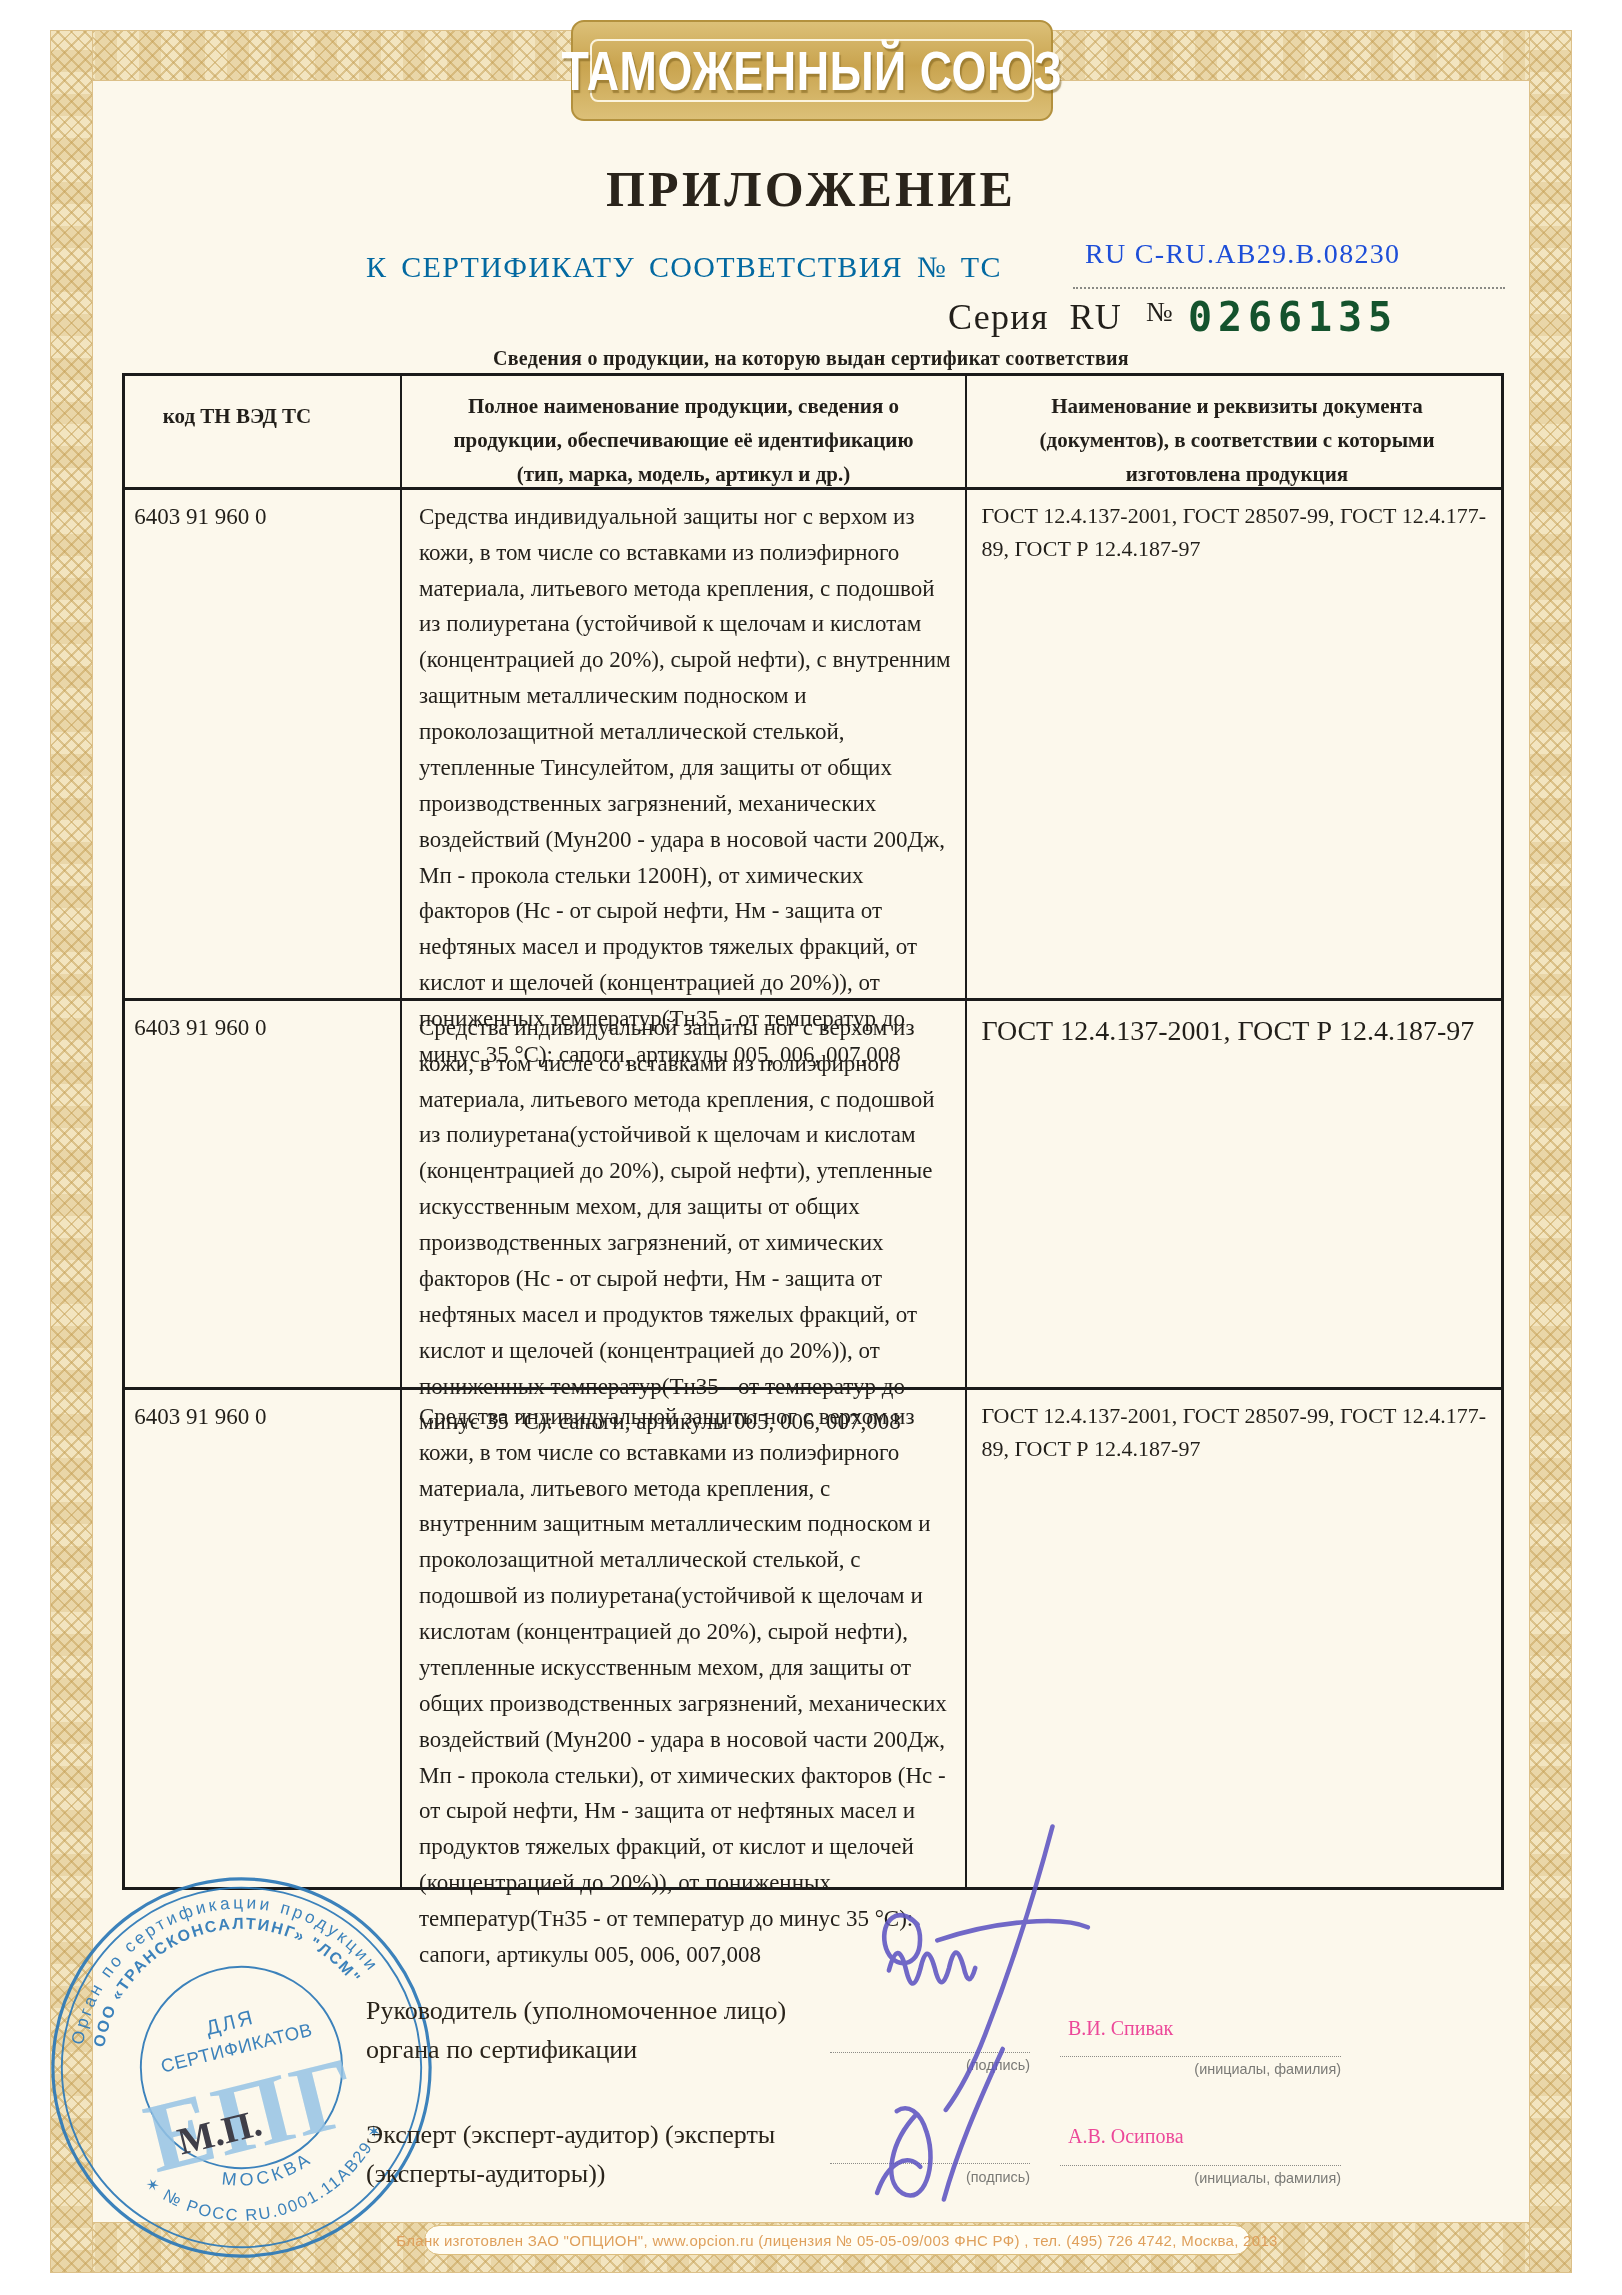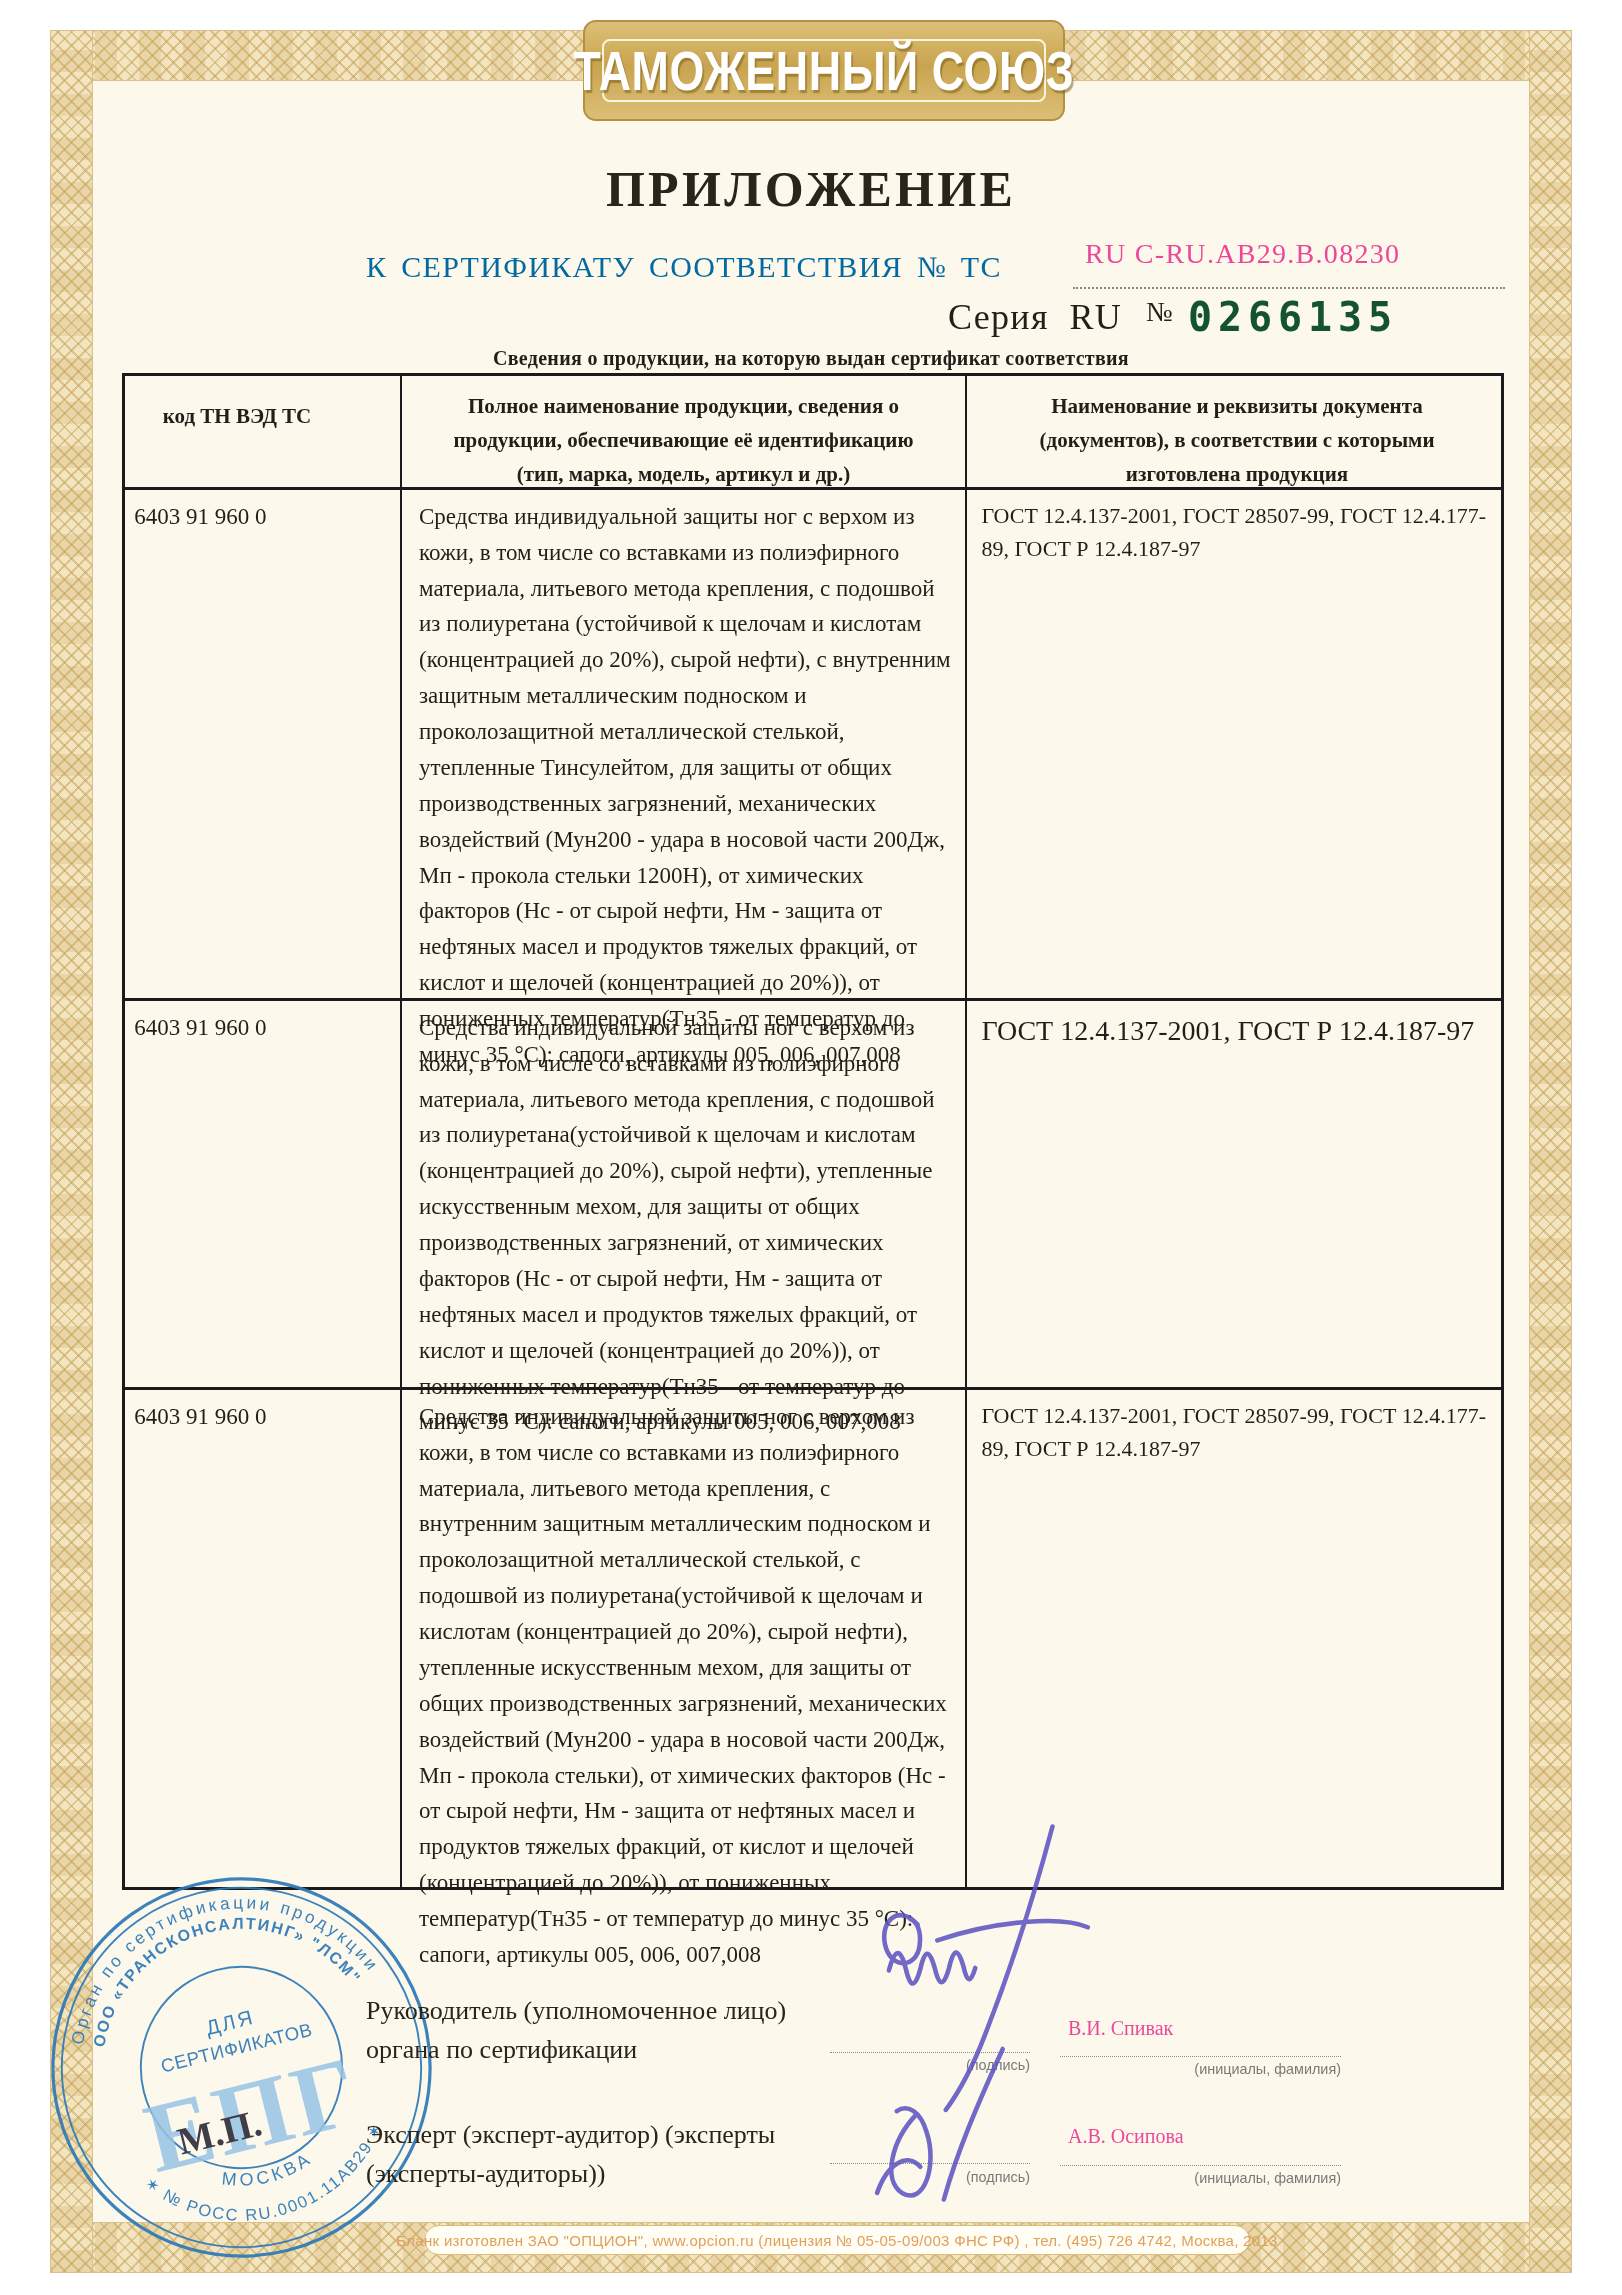--- a/index.html
+++ b/index.html
@@ -20,33 +20,33 @@
       repeating-linear-gradient(0deg, rgba(224,198,142,.45) 0 22px, rgba(244,230,194,.45) 22px 44px); }
   .band-top    { left:50px;  top:30px;   width:1522px; height:51px; }
   .band-bottom { left:50px;  top:2222px; width:1522px; height:51px; }
   .band-left   { left:50px;  top:30px;   width:43px;  height:2243px; }
   .band-right  { left:1529px;top:30px;   width:43px;  height:2243px; }
   .inner-paper { position:absolute; left:93px; top:81px; width:1436px; height:2141px; background:#fcf8ec; }
 
   
   .plaque { position:absolute; left:571px; top:19.6px; width:482px; height:101px;
     background:linear-gradient(180deg,#dcc078 0%,#c9a44f 45%,#dcc078 100%);
-    border:2px solid #b3913e; border-radius:13px; padding:17px;margin-left:12px; }
+    border:2px solid #b3913e; border-radius:13px; padding:17px; }
   .plaque-inner { width:100%; height:100%; border:2.6px solid #fbf4df; border-radius:7.9px;
     display:flex; align-items:center; justify-content:center; }
   .plaque-text { font-family:"Liberation Sans","DejaVu Sans",sans-serif; font-weight:700;
     font-size:56px; color:#ffffff; white-space:nowrap; transform:scaleX(.80); letter-spacing:0.7px;
     text-shadow:2px 2.6px 1.3px rgba(122,92,24,.55); }
 
   
   .doc-title { position:absolute; left:93px; width:1436px; top:160px; text-align:center;
     font-size:50px; font-weight:700; letter-spacing:3.3px; color:#2a241b; }
   .cert-line-label { position:absolute; left:366px; top:250px; font-size:30px; letter-spacing:1.3px;
     word-spacing:5.2px; color:#0369a1; }
-  .cert-number { position:absolute; left:1085px; top:238px; font-size:28px; letter-spacing:1.3px; color:#ec4899; }
+  .cert-number { position:absolute; left:1085px; top:238px; font-size:28px; letter-spacing:1.3px; color:#1d4ed8; }
   .cert-underline { position:absolute; left:1073px; top:287px; width:432px; border-top:2px dotted #8a8a85; }
   .series-label { position:absolute; left:948px; top:296px; font-size:36px; letter-spacing:1.3px; word-spacing:10.5px; }
   .series-no    { position:absolute; left:1146px; top:296px; font-size:28px; }
   .series-value { position:absolute; left:1188px; top:294px; font-family:"DejaVu Sans Mono","Liberation Mono",monospace;
     font-weight:700; font-size:40px; letter-spacing:5.9px; color:#14532d; }
   .table-caption { position:absolute; left:93px; width:1436px; top:347px; text-align:center;
     font-weight:700; font-size:20px; letter-spacing:0.3px; }
 
   
   .ctable { position:absolute; left:122px; top:373px; width:1382px; height:1517px;

